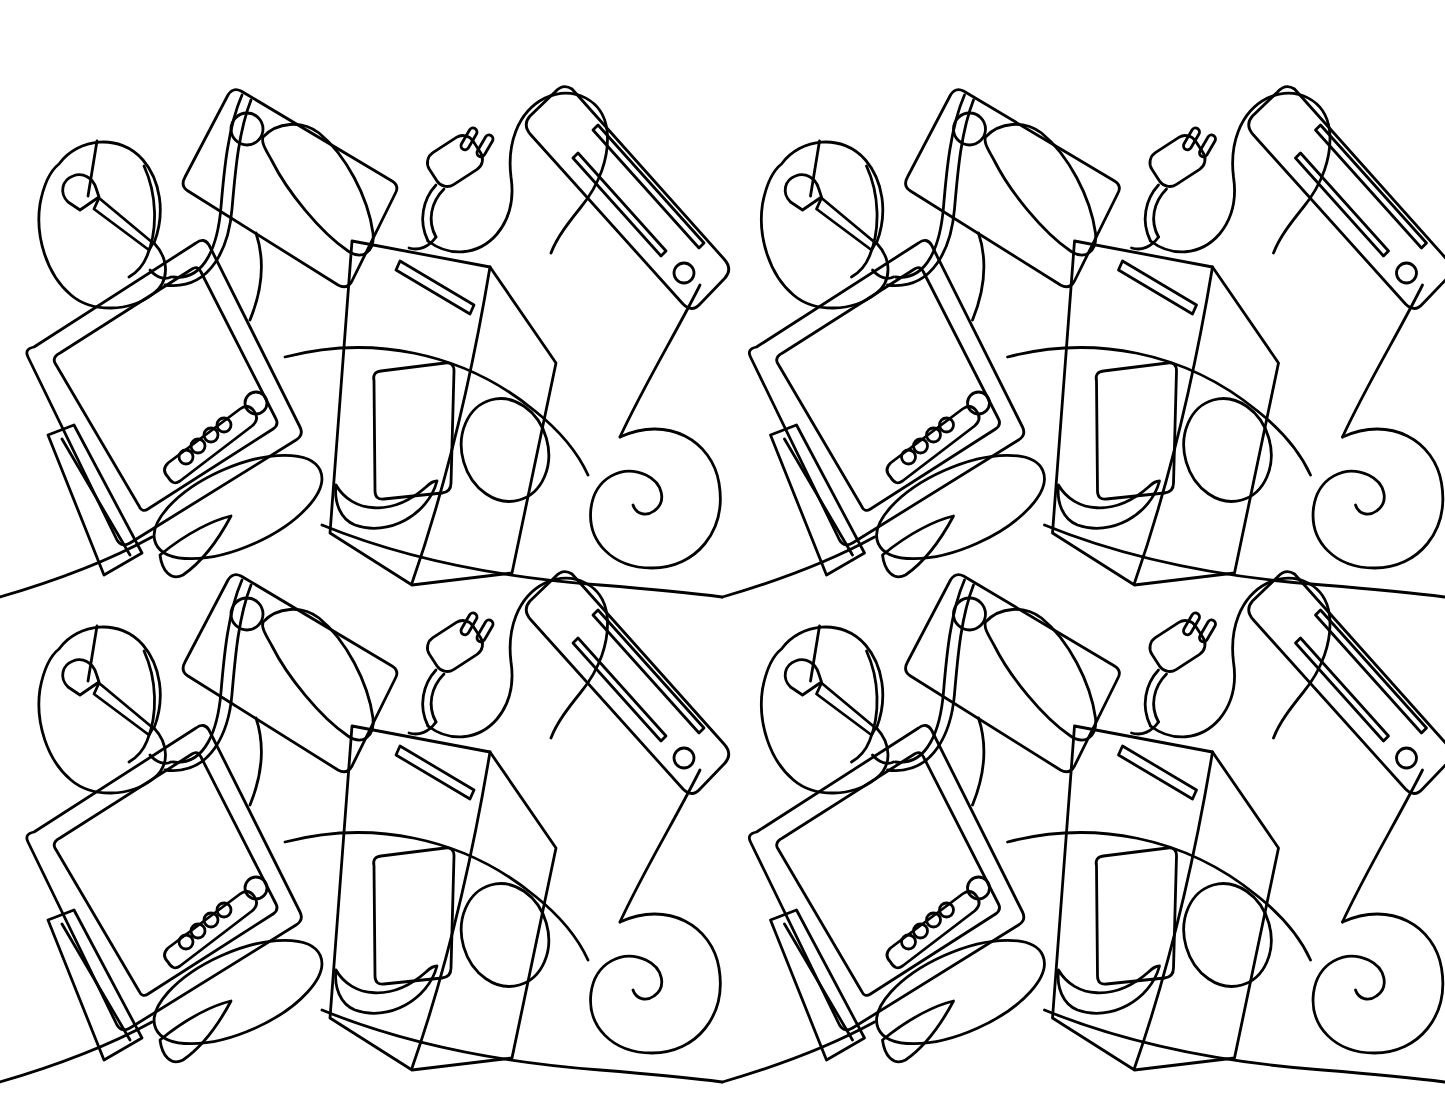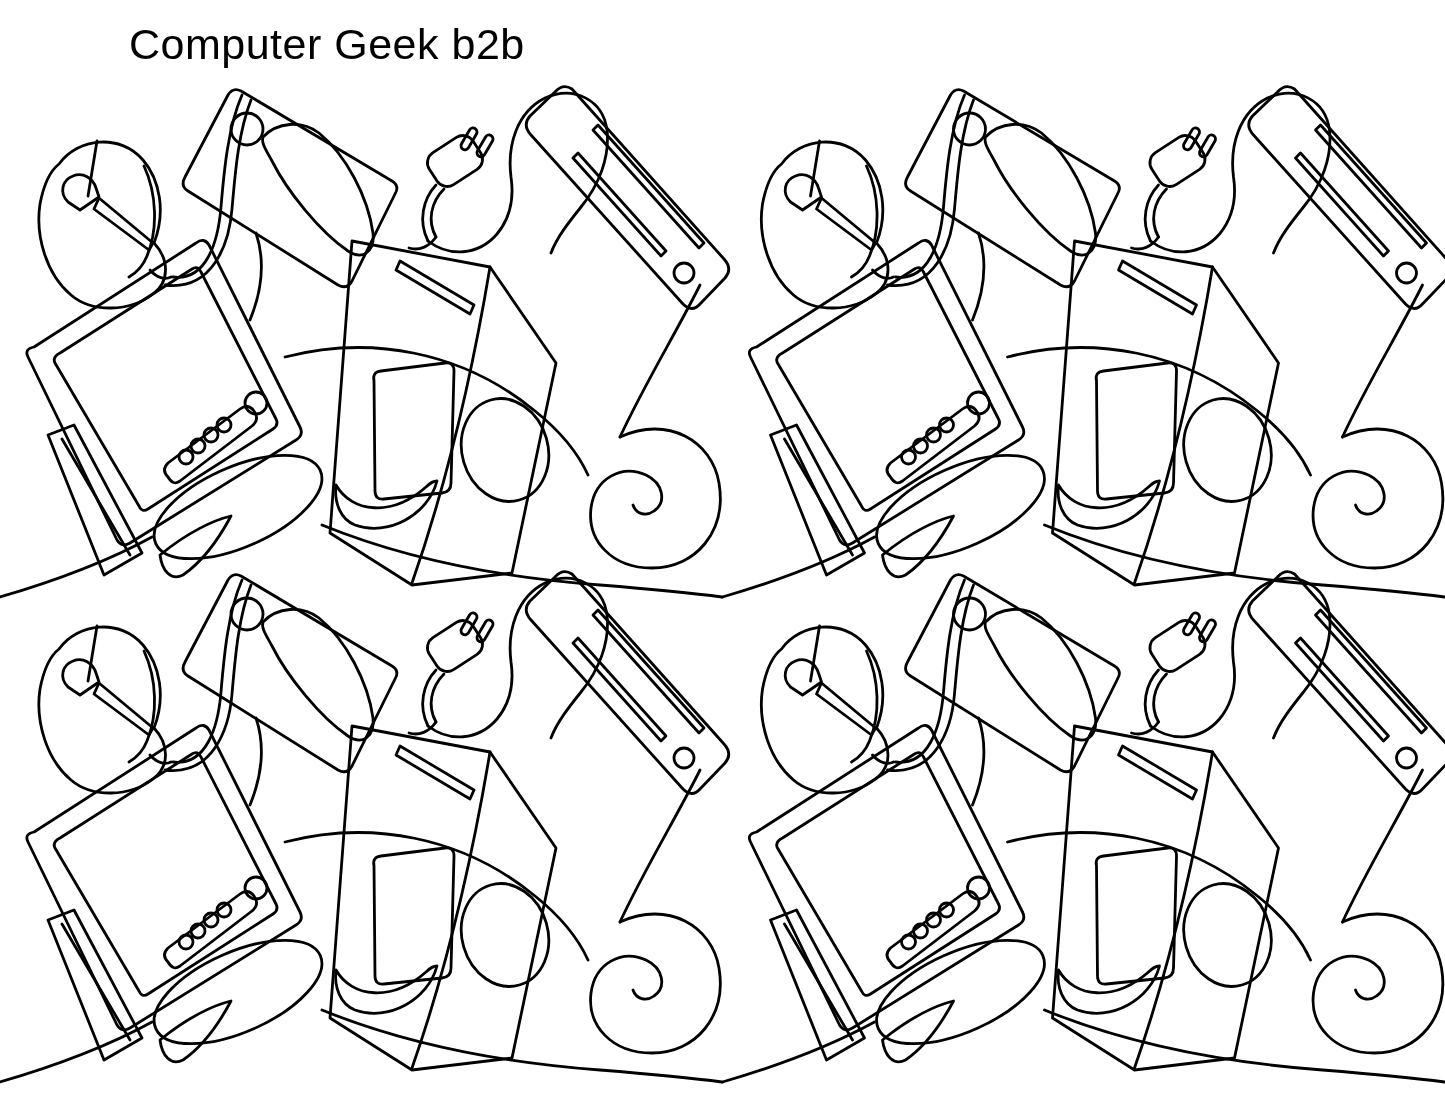--- a/index.html
+++ b/index.html
@@ -37,21 +37,20 @@
     stroke-width: 2.8;
     stroke-linecap: round;
     stroke-linejoin: round;
   }
 </style>
 </head>
 <body>
 
 <div class="sheet">
 
-  <div class="pattern-title">Computer Geek b2b</div>
 
   <svg class="pattern" width="1445" height="1117" viewBox="0 0 1445 1117" xmlns="http://www.w3.org/2000/svg" xmlns:xlink="http://www.w3.org/1999/xlink">
 
     <defs>
       <g id="motif-tile">
 
         <g>
           <path d="M 0,512 C 55,496 110,475 152,452"></path>
           <path d="M 285,272 C 370,250 462,266 535,326 C 560,346 578,368 588,390"></path>
           <path d="M 322,440 C 420,480 520,494 600,500 C 650,504 692,508 722,512"></path>

